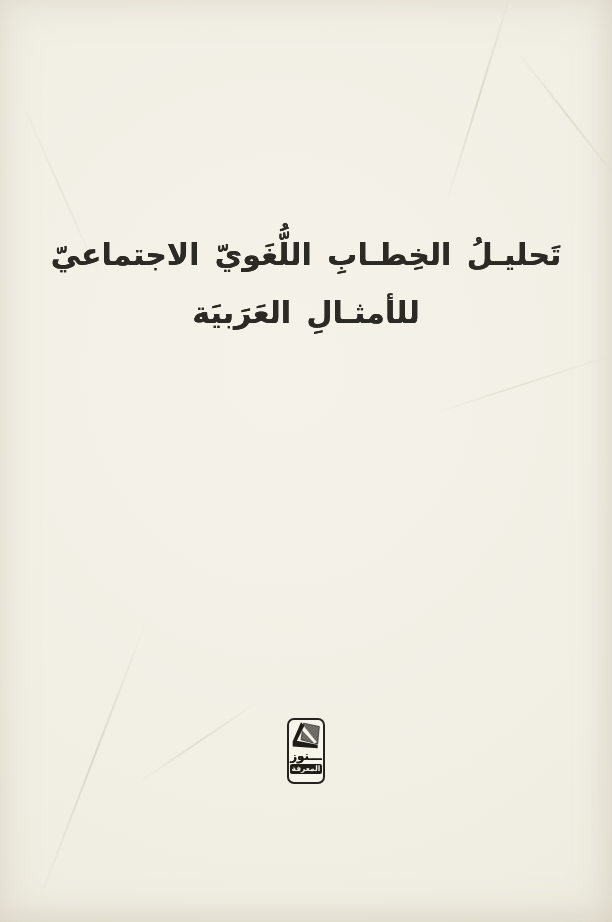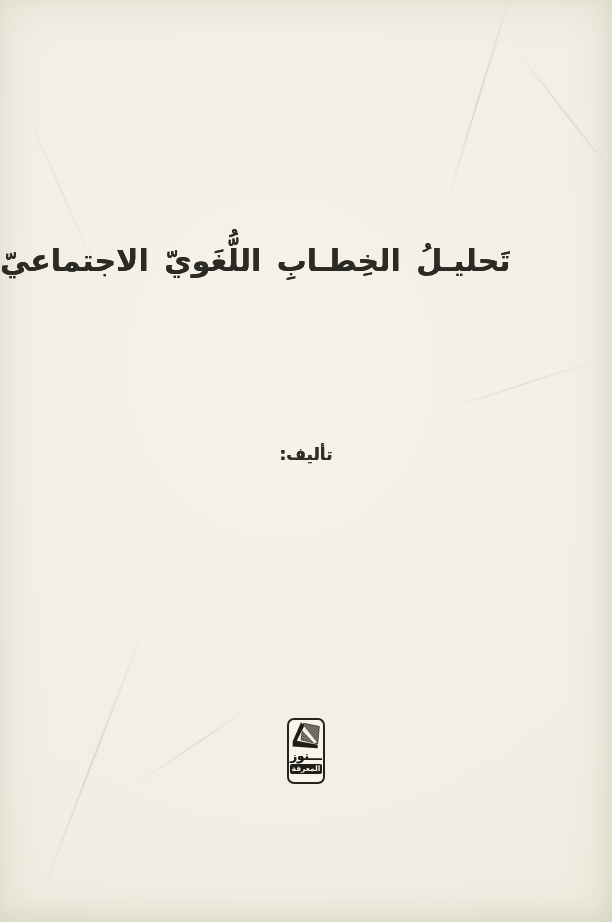--- a/index.html
+++ b/index.html
@@ -18,22 +18,22 @@
     background:linear-gradient(to bottom, rgba(166,156,130,0) 0%, rgba(166,156,130,0.28) 50%, rgba(166,156,130,0) 100%);
   }
   .c1{height:230px;left:478px;top:-18px;transform:rotate(17deg);}
   .c2{height:170px;left:566px;top:30px;transform:rotate(-38deg);opacity:.8;}
   .c3{height:300px;left:92px;top:610px;transform:rotate(21deg);}
   .c4{height:150px;left:196px;top:668px;transform:rotate(56deg);opacity:.7;}
   .c5{height:190px;left:520px;top:290px;transform:rotate(72deg);opacity:.6;}
   .c6{height:200px;left:60px;top:90px;transform:rotate(-24deg);opacity:.5;}
 
   .title-block{
-    position:absolute;top:232px;left:0;right:0;
-    text-align:left;direction:rtl;
+    position:absolute;top:226px;left:0;right:0;
+    text-align:center;direction:rtl;
   }
   .title-line{
     font-size:30px;font-weight:bold;line-height:58px;
     word-spacing:5px;letter-spacing:0.5px;
     color:#2b2a24;
     text-shadow:0 0 0.4px #2b2a24;
     white-space:nowrap;
   }
   .byline{
     position:absolute;top:444px;left:0;right:0;
@@ -80,23 +80,23 @@
 
   <div class="crease c1"></div>
   <div class="crease c2"></div>
   <div class="crease c3"></div>
   <div class="crease c4"></div>
   <div class="crease c5"></div>
   <div class="crease c6"></div>
 
   <div class="title-block">
     <div class="title-line">تَحليـلُ الخِطـابِ اللُّغَويّ الاجتماعيّ</div>
+    <div class="title-line">للأمثـالِ العَرَبيَة</div>
   </div>
 
-  <div class="byline">تأليف:</div>
 
 
   <div class="logo">
     <svg class="logo-icon" viewBox="0 0 36 34" xmlns="http://www.w3.org/2000/svg">
       <defs>
         <pattern id="hatch" width="2.6" height="2.6" patternUnits="userSpaceOnUse" patternTransform="rotate(45)">
           <rect width="2.6" height="2.6" fill="#8a8780"></rect>
           <line x1="0" y1="0" x2="0" y2="2.6" stroke="#3a3933" stroke-width="1.1"></line>
           <line x1="0" y1="1.3" x2="2.6" y2="1.3" stroke="#4a4942" stroke-width="0.7"></line>
         </pattern>

